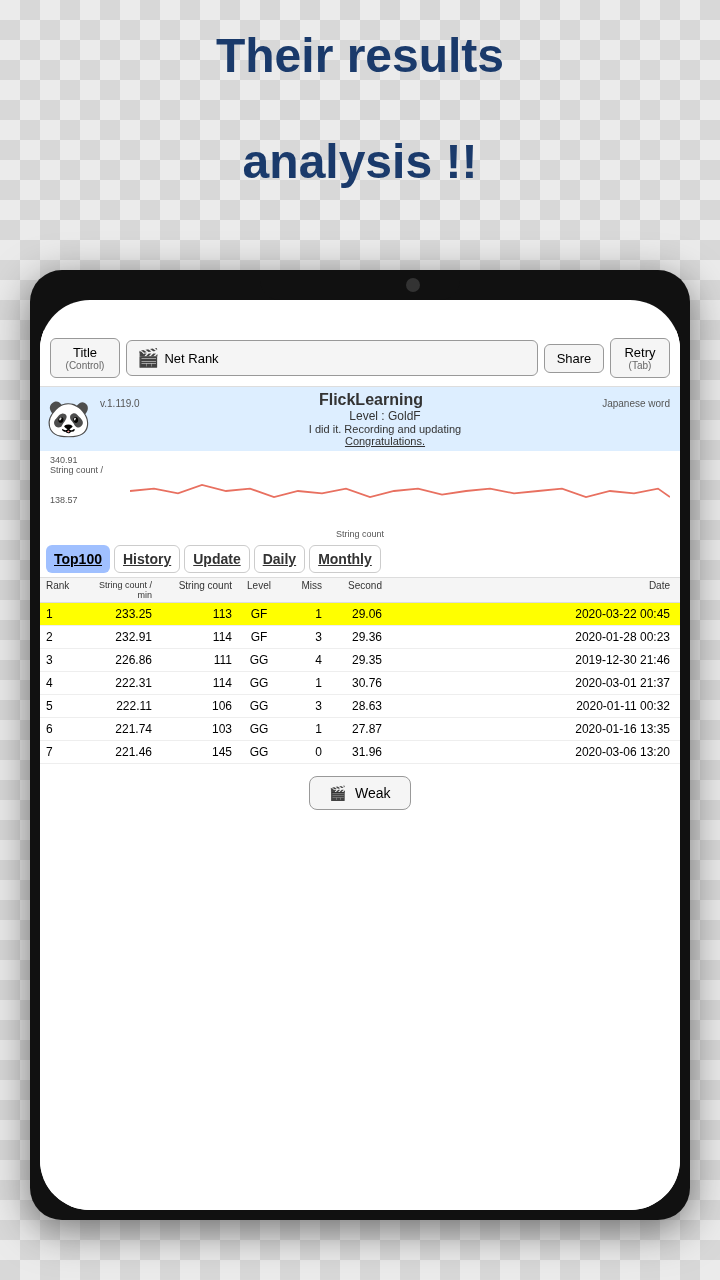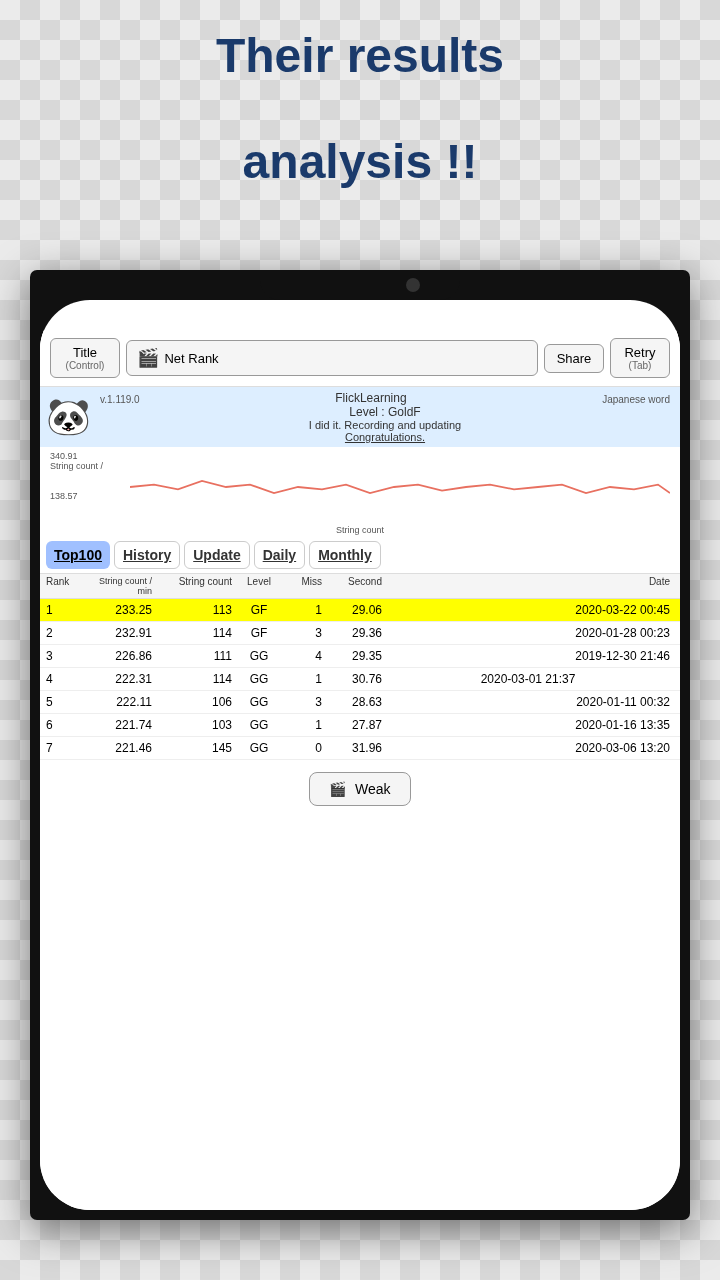--- a/index.html
+++ b/index.html
@@ -40,21 +40,21 @@
     }
 
     
     .phone-frame {
       position: absolute;
       top: 270px;
       left: 30px;
       width: 660px;
       height: 950px;
       background: #111;
-      border-radius: 7px;
+      border-radius: 32px;
       z-index: 5;
       box-shadow: 0 10px 40px rgba(0,0,0,0.5);
     }
 
     
     .phone-notch {
       position: absolute;
       top: 0;
       left: 50%;
       transform: translateX(-50%);
@@ -320,21 +320,21 @@
           <span>Retry</span>
           <span class="sub">(Tab)</span>
         </div>
       </div>
 
       <div class="info-bar" style="position:relative; padding-left: 60px; padding-top: 4px; padding-bottom: 4px;">
 
         <div style="position:absolute; left:6px; top:50%; transform:translateY(-50%); font-size:36px; line-height:1;">🐼</div>
         <div style="display:flex; justify-content:space-between; align-items:flex-end;">
           <span class="version">v.1.119.0</span>
-          <span style="font-size:12px; font-weight:normal; color:#333;">FlickLearning</span>
+          <span style="font-size:16px; font-weight:bold; color:#333;">FlickLearning</span>
           <span class="right-label">Japanese word</span>
         </div>
         <div style="text-align:center; font-size:12px; color:#333;">Level : GoldF</div>
         <div style="text-align:center; font-size:11px; color:#333;">I did it. Recording and updating</div>
         <div style="text-align:center; font-size:11px; color:#333;text-decoration:underline;">Congratulations.</div>
       </div>
 
       <div class="chart-area">
         <div class="chart-labels">
           <div>340.91</div>
@@ -394,21 +394,21 @@
           <div class="col">29.35</div>
           <div class="col" style="text-align:right;">2019-12-30 21:46</div>
         </div>
         <div class="table-row normal">
           <div class="col col-rank">4</div>
           <div class="col">222.31</div>
           <div class="col">114</div>
           <div class="col col-level">GG</div>
           <div class="col">1</div>
           <div class="col">30.76</div>
-          <div class="col" style="text-align:center;">2020-03-01 21:37</div>
+          <div class="col" style="text-align:right;">2020-03-01 21:37</div>
         </div>
         <div class="table-row normal">
           <div class="col col-rank">5</div>
           <div class="col">222.11</div>
           <div class="col">106</div>
           <div class="col col-level">GG</div>
           <div class="col">3</div>
           <div class="col">28.63</div>
           <div class="col" style="text-align:right;">2020-01-11 00:32</div>
         </div>

